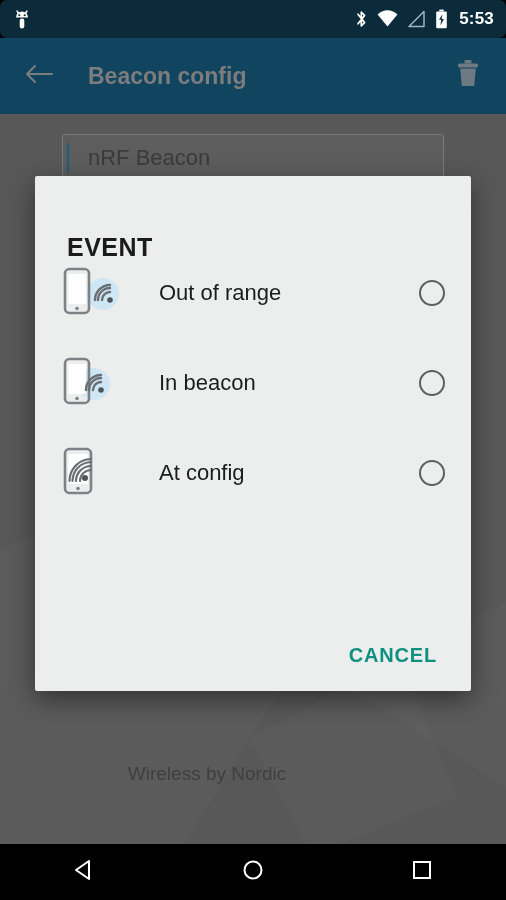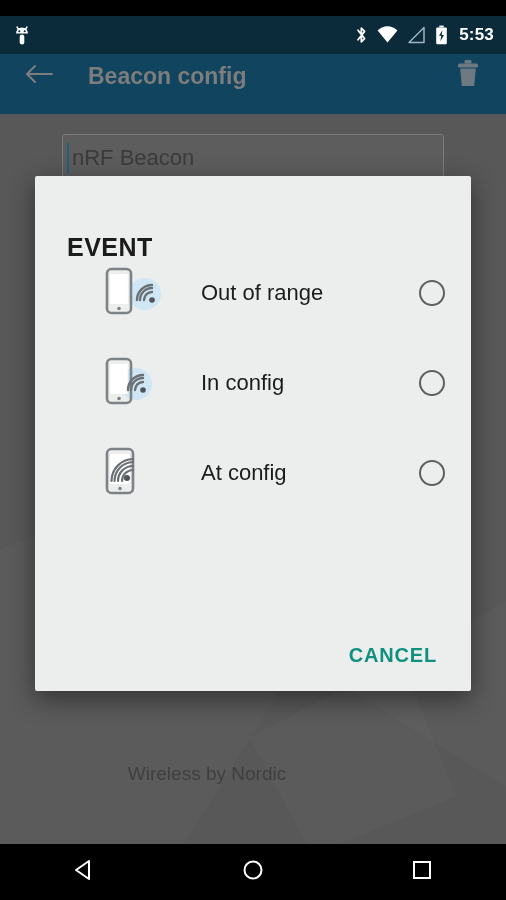--- a/index.html
+++ b/index.html
@@ -10,26 +10,27 @@
     overflow: hidden;
   }
   #screen {
     position: relative;
     width: 506px; height: 900px;
     overflow: hidden;
   }
 
   
   .status-bar {
-    position: absolute; left: 0; top: 16px;
+    position: absolute; left: 0; top: 0;
     width: 506px; height: 38px;
     background: #0b2b3b;
     display: flex; align-items: center;
     padding: 0 12px;
     z-index: 5;
+    border-radius: 7px;
   }
   .status-left { display: flex; align-items: center; }
   .status-right {
     margin-left: auto;
     display: flex; align-items: center; gap: 9px;
   }
   .sb-icon { display: block; }
   .clock {
     color: #ffffff;
     font-size: 17px;
@@ -102,21 +103,21 @@
     padding-left: 4px;
   }
   .caret {
     width: 2px; height: 30px;
     background: #1f5f7a;
     flex: 0 0 auto;
   }
   .name-value {
     color: #3b3b3b;
     font-size: 22px;
-    margin-left: 3px;
+    margin-left: 19px;
   }
 
   
   .watermark {
     position: absolute;
     left: -112px; top: 395px;
     width: 340px;
     transform: rotate(-90deg);
     transform-origin: center center;
     color: #4b4b4b;
@@ -153,21 +154,20 @@
     color: #1b1b1b;
     font-size: 25px;
     font-weight: bold;
     letter-spacing: 0.5px;
     margin-top: 27px;
   }
   .options {
     position: absolute;
     left: 0; top: 72px;
     width: 436px;
-    padding-left: 42px;
   }
   .option-row {
     position: relative;
     height: 90px;
     display: flex; align-items: center;
     padding: 0 26px 0 26px;
   }
   .opt-icon {
     width: 64px; height: 64px;
     position: relative; flex: 0 0 auto;
@@ -342,21 +342,21 @@
             <rect x="7.2" y="13" width="17.6" height="30" fill="#ffffff"></rect>
             <circle cx="16" cy="47.5" r="1.8" fill="#7d8287"></circle>
             <g stroke="#6b7075" stroke-width="2.4" fill="none" stroke-linecap="round" transform="translate(23,22)">
               <path d="M2 17 A15 15 0 0 1 17 2"></path>
               <path d="M5 17 A12 12 0 0 1 17 5"></path>
               <path d="M9 17 A8 8 0 0 1 17 9"></path>
             </g>
             <circle cx="40" cy="39" r="2.8" fill="#4f5459"></circle>
           </svg>
         </div>
-        <div class="opt-label">In config</div>
+        <div class="opt-label">In beacon</div>
         <div class="radio"></div>
       </div>
 
 
       <div class="option-row">
         <div class="opt-icon">
           <svg width="64" height="64" viewBox="0 0 64 64">
             <rect x="4" y="8" width="26" height="44" rx="4.5" fill="none" stroke="#7d8287" stroke-width="2.6"></rect>
             <rect x="7.2" y="13" width="19.6" height="30" fill="#ffffff"></rect>
             <circle cx="17" cy="47.5" r="1.8" fill="#7d8287"></circle>

